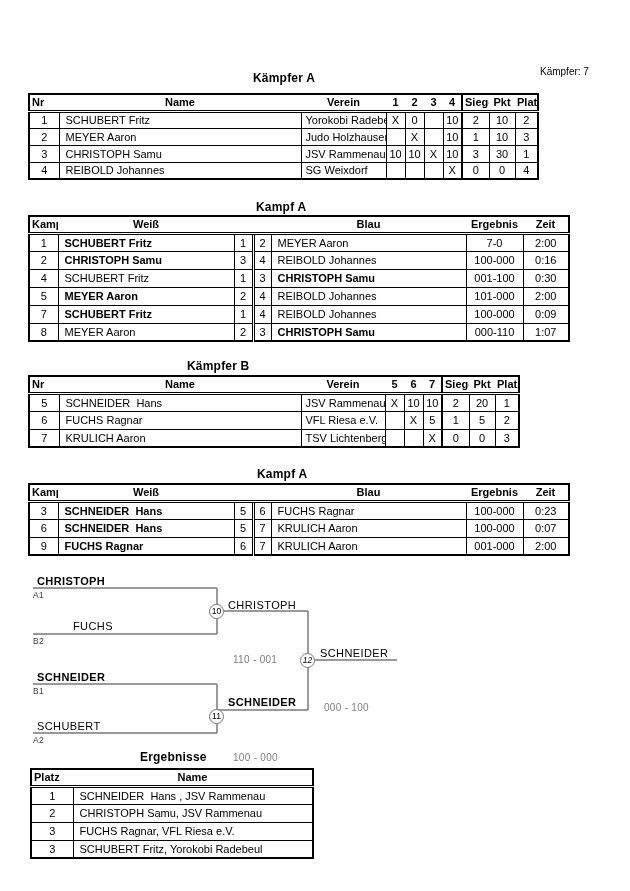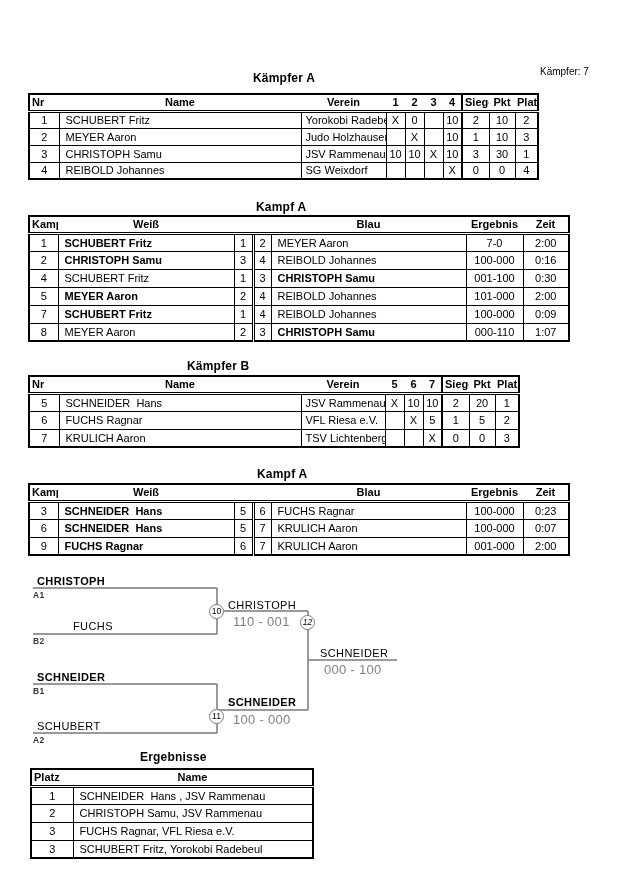--- a/index.html
+++ b/index.html
@@ -21,22 +21,22 @@
   th.left { text-align:left; padding-left:2px; }
   td.tleft { text-align:left; padding-left:6px; }
   td.vleft { text-align:left; padding-left:4px; }
   th.gsep, td.gsep { border-left:2px solid #000 !important; }
   td.msep { border-left:3px double #000 !important; }
   th.nb { border-left:0; border-right:0; }
   .b { font-weight:bold; }
 
   
   .bk-name { position:absolute; font-size:11px; letter-spacing:0.4px; white-space:pre; }
-  .bk-seed { position:absolute; font-size:8.5px; color:#3a3a3a; letter-spacing:0.3px;font-weight:bold; }
-  .bk-score { position:absolute; font-size:13px; color:#808080; letter-spacing:0.3px; }
+  .bk-seed { position:absolute; font-size:8.5px; color:#3a3a3a; letter-spacing:0.3px; }
+  .bk-score { position:absolute; font-size:10px; color:#808080; letter-spacing:0.3px;margin-top:40px; }
   .bk-circle { position:absolute; width:15px; height:15px; border:1px solid #7a7a7a; border-radius:50%; background:#fff; font-size:8.5px; line-height:13px; text-align:center; }
 </style>
 </head>
 <body>
 
 <div class="page">
 
   <div class="abs count">Kämpfer: 7</div>
 
   <div class="abs sec" style="left:253px; top:71px;">Kämpfer A</div>
@@ -342,21 +342,21 @@
     <div class="bk-circle" style="left:209px; top:604px;"><span>10</span></div>
     <div class="bk-name" style="left:228px; top:599px;">CHRISTOPH</div>
     <div class="bk-score" style="left:233px; top:614px;">110 - 001</div>
     <div class="bk-name b" style="left:37px; top:671px;">SCHNEIDER</div>
     <div class="bk-seed" style="left:33px; top:686px;">B1</div>
     <div class="bk-name" style="left:37px; top:720px;">SCHUBERT</div>
     <div class="bk-seed" style="left:33px; top:735px;">A2</div>
     <div class="bk-circle" style="left:209px; top:709px;"><span>11</span></div>
     <div class="bk-name b" style="left:228px; top:696px;">SCHNEIDER</div>
     <div class="bk-score" style="left:233px; top:712px;">100 - 000</div>
-    <div class="bk-circle" style="left:300px; top:615px;font-style:italic;"><span>12</span></div>
+    <div class="bk-circle" style="left:300px; top:653px;font-style:italic;"><span>12</span></div>
     <div class="bk-name" style="left:320px; top:647px;">SCHNEIDER</div>
     <div class="bk-score" style="left:324px; top:662px;">000 - 100</div>
   </div>
 
   <div class="abs sec" style="left:140px; top:750px;">Ergebnisse</div>
   <table class="abs tbl results" style="left:30px; top:768px; width:282px;">
     <colgroup>
         <col style="width:42px">
         <col style="width:240px">
       </colgroup>

